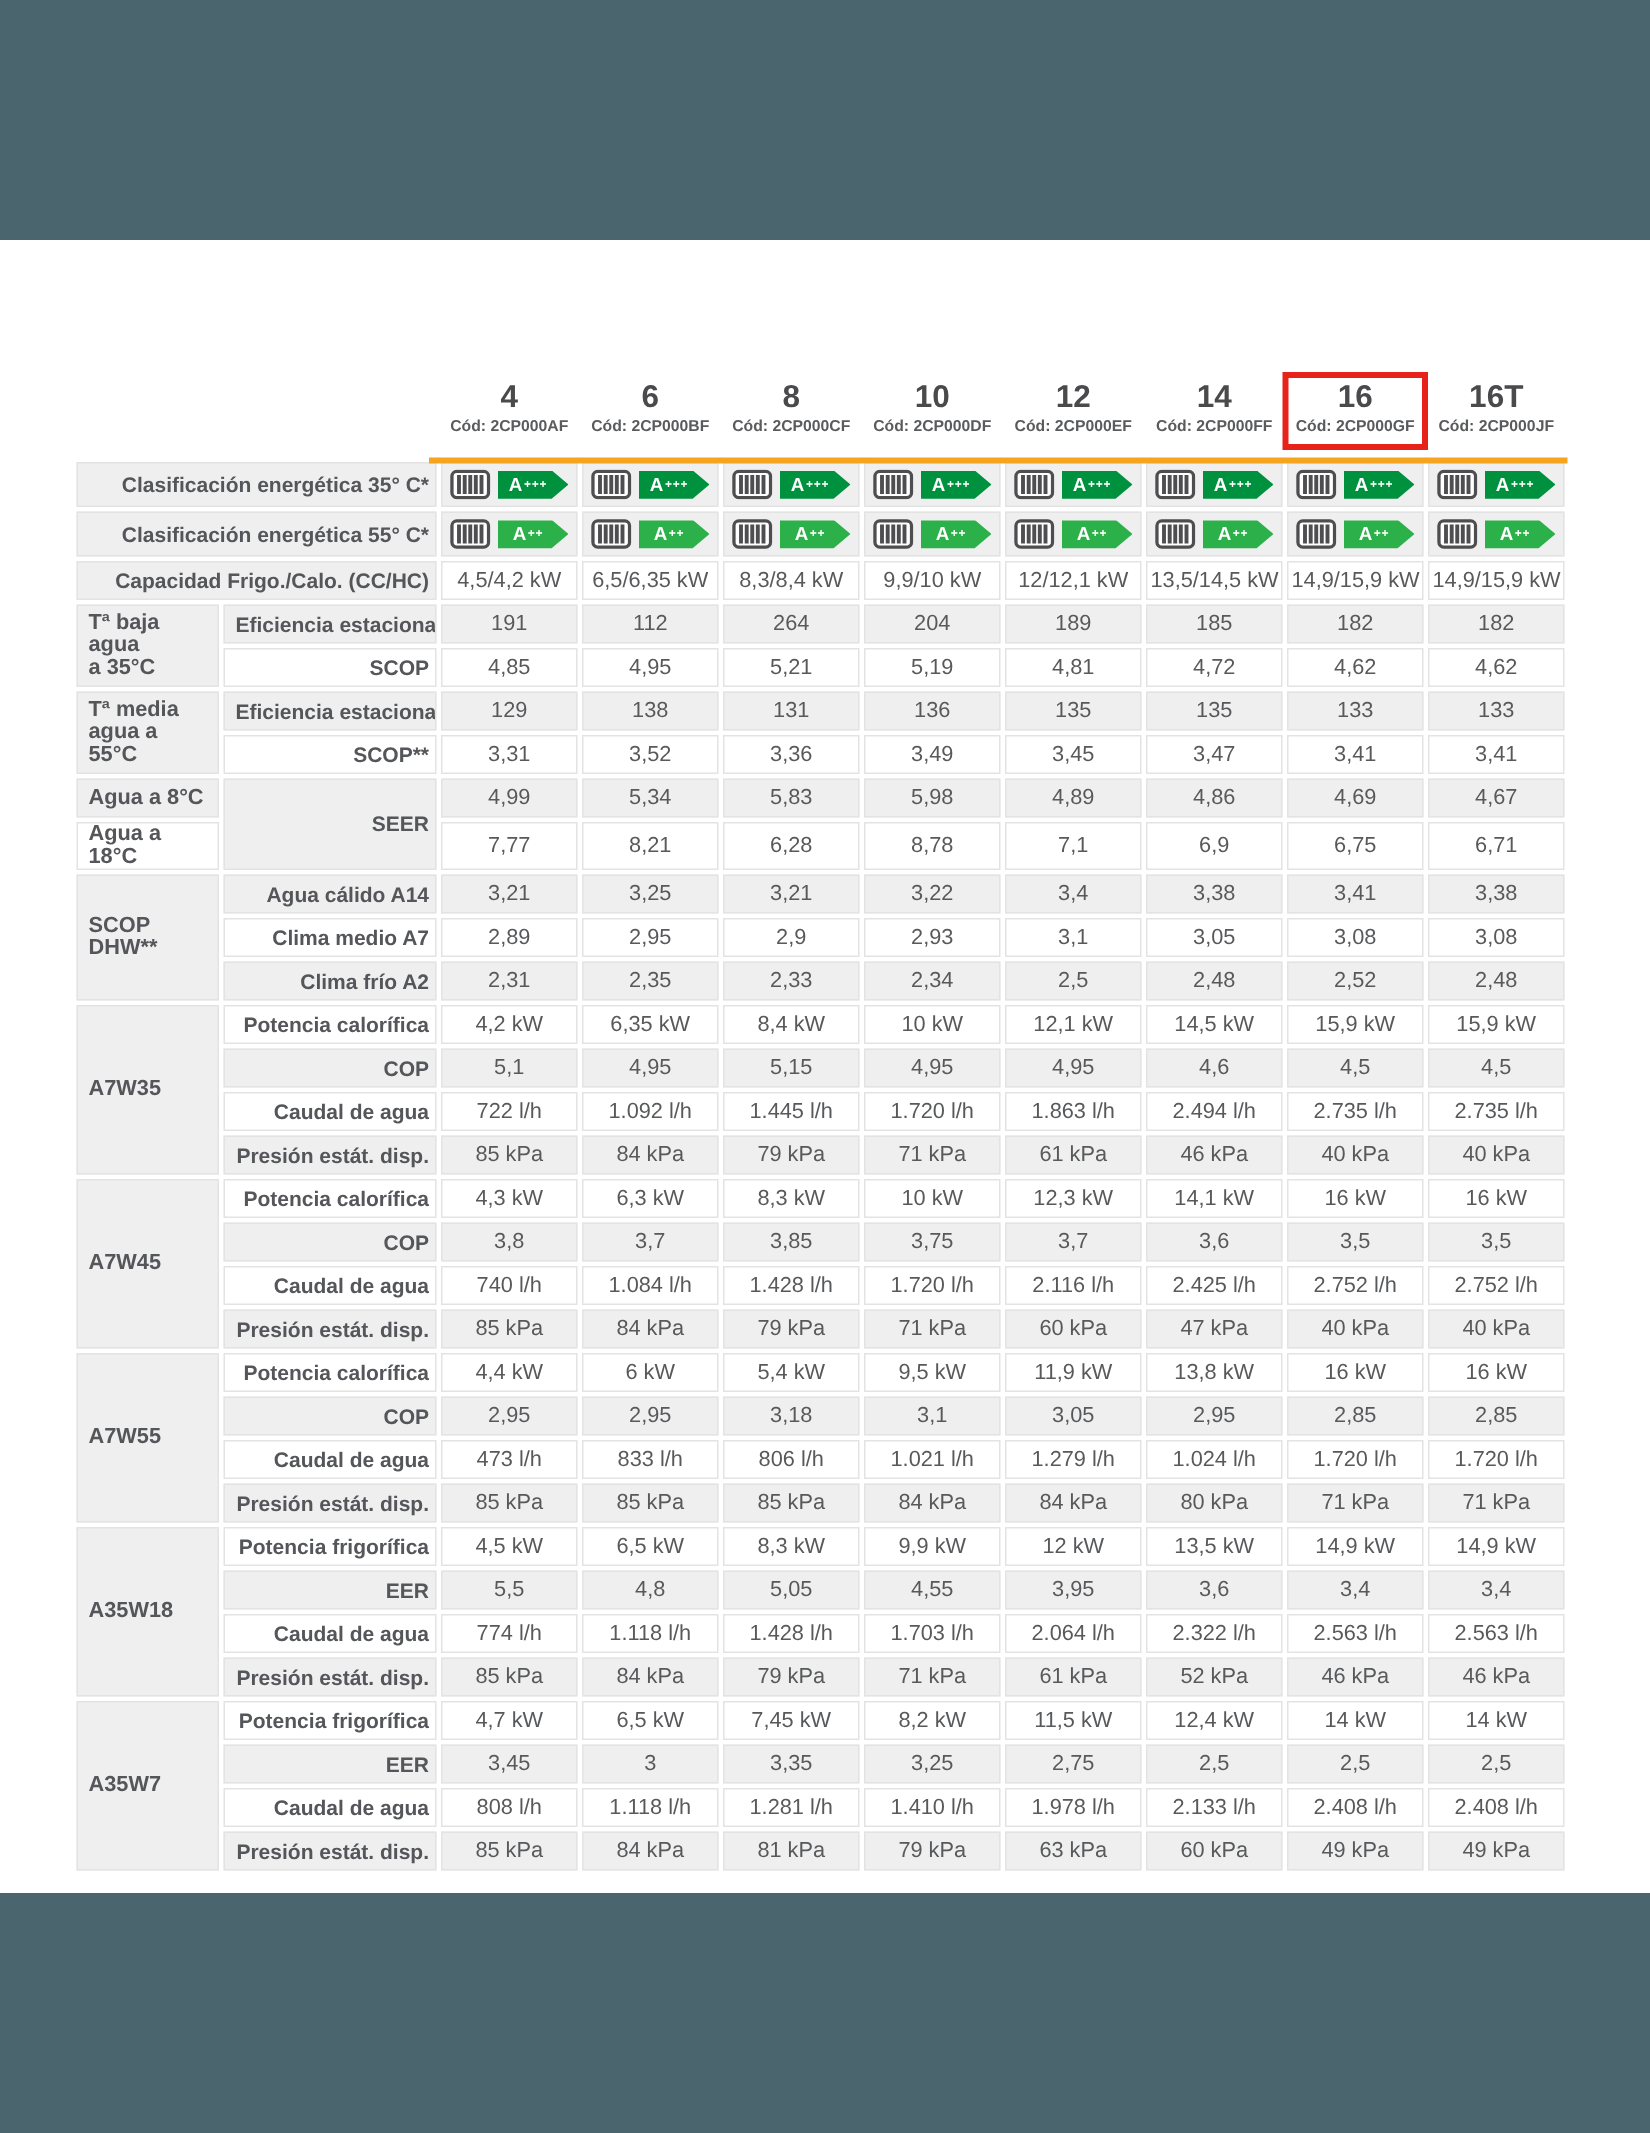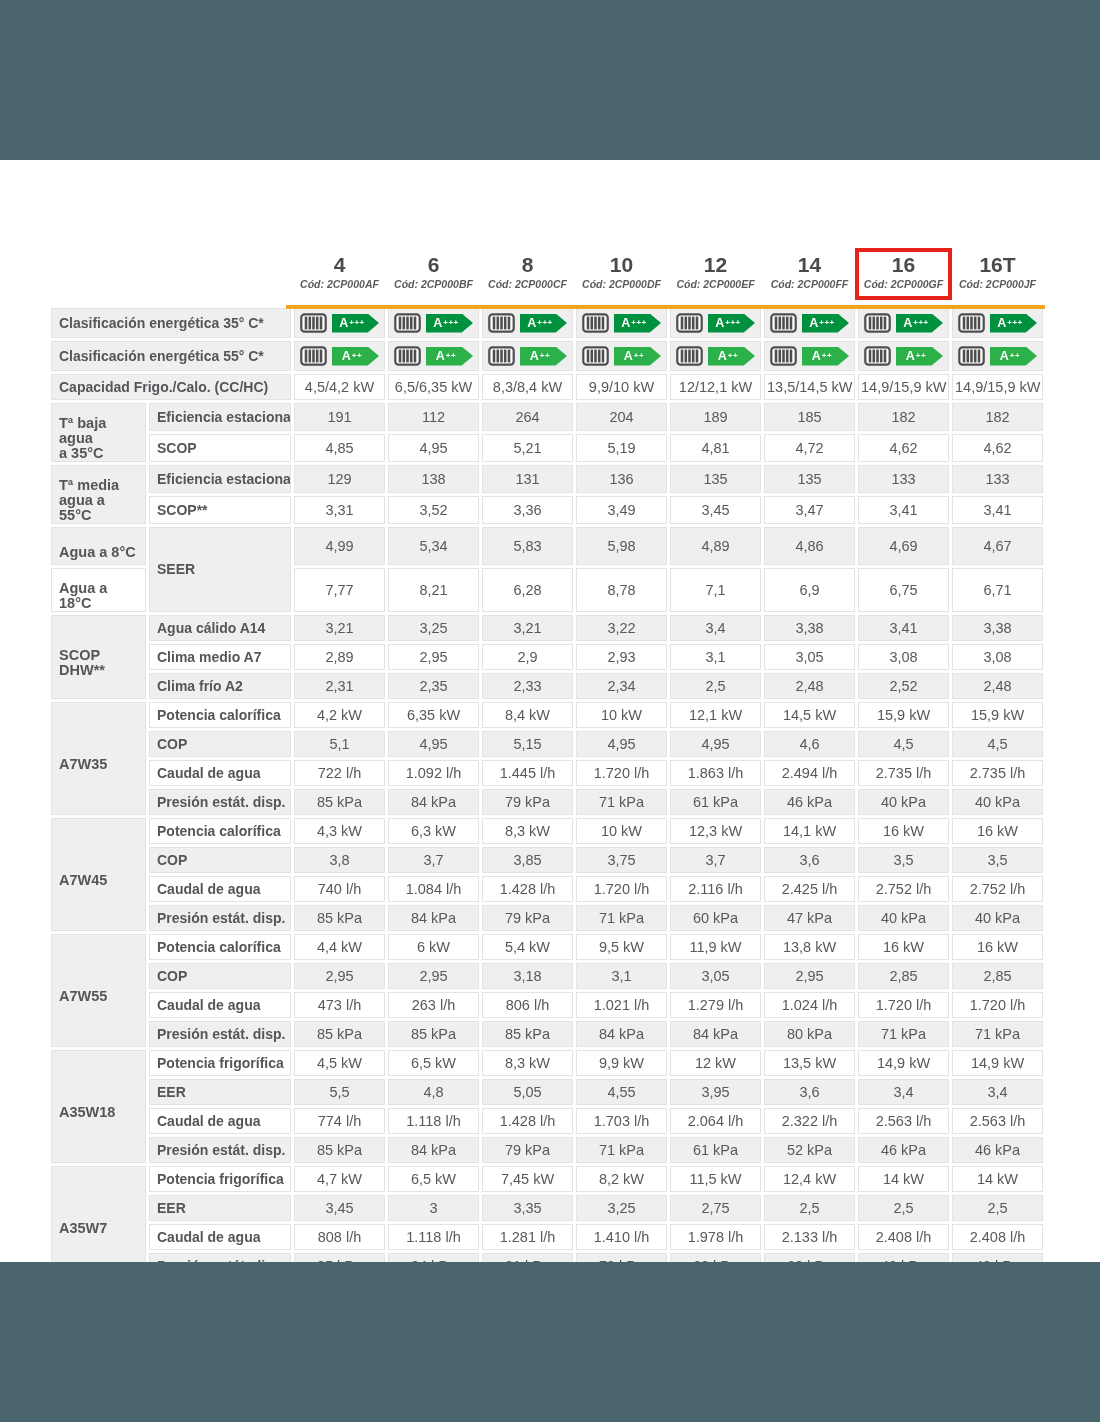--- a/index.html
+++ b/index.html
@@ -21,35 +21,35 @@
     color:#58595B;
   }
   col.c-group { width:95px; }
   col.c-label { width:142px; }
   col.c-data  { width:91px; }
 
   
   td.hcell { padding:2px 0 14px; text-align:center; vertical-align:top; background:transparent; }
   .hwrap { position:relative; }
   .model { font-size:21px; font-weight:bold; color:#4A4A4C; line-height:24px; }
-  .code  { font-size:10.5px; font-weight:bold; color:#5A5B5D; line-height:14px; white-space:nowrap;font-style:italic; }
+  .code  { font-size:10.5px; font-weight:bold; color:#5A5B5D; line-height:14px; white-space:nowrap; }
   .redbox { position:absolute; left:-3px; right:-3px; top:-5px; bottom:-9px;
             border:4px solid #E7221B; pointer-events:none; }
   #accent-line { position:absolute; left:286px; top:305px; width:759px; height:3.5px;
                  background:#F5A41F; }
 
   
   td.cell { height:24px; font-size:14.5px; line-height:15px;
             border:1px solid #E3E3E3; vertical-align:middle; }
   tr.erow td.cell { height:28px; }
   td.g { background:#EFEFEF; }
   td.w { background:#FFFFFF; }
-  td.gcell { font-weight:bold; font-size:14.5px; text-align:left; padding:12px 4px 0 7px;
+  td.gcell { font-weight:bold; font-size:14.5px; text-align:left; padding:0 4px 0 7px;
              white-space:pre-line; color:#55565A; }
-  td.lcell { font-weight:bold; font-size:14px; text-align:left; padding:0 4px 0 7px;
+  td.lcell { font-weight:bold; font-size:14px; text-align:right; padding:0 4px 0 7px;
              color:#55565A; white-space:nowrap; overflow:hidden; }
   td.vcell { text-align:center; padding:0 2px; white-space:nowrap; }
 
   
   .ecell { display:flex; align-items:center; justify-content:center; gap:5px; }
   .rad { display:block; }
   .badge {
     display:inline-flex; align-items:center; justify-content:center;
     width:47px; height:19px; padding-right:7px; box-sizing:border-box;
     clip-path:polygon(0 0, 76% 0, 100% 50%, 76% 100%, 0 100%);
@@ -603,21 +603,21 @@
           <td class="cell vcell g">3,18</td>
           <td class="cell vcell g">3,1</td>
           <td class="cell vcell g">3,05</td>
           <td class="cell vcell g">2,95</td>
           <td class="cell vcell g">2,85</td>
           <td class="cell vcell g">2,85</td>
         </tr>
         <tr>
           <td rowspan="1" class="cell lcell w">Caudal de agua</td>
           <td class="cell vcell w">473 l/h</td>
-          <td class="cell vcell w">263 l/h</td>
+          <td class="cell vcell w">833 l/h</td>
           <td class="cell vcell w">806 l/h</td>
           <td class="cell vcell w">1.021 l/h</td>
           <td class="cell vcell w">1.279 l/h</td>
           <td class="cell vcell w">1.024 l/h</td>
           <td class="cell vcell w">1.720 l/h</td>
           <td class="cell vcell w">1.720 l/h</td>
         </tr>
         <tr>
           <td rowspan="1" class="cell lcell g">Presión estát. disp.</td>
           <td class="cell vcell g">85 kPa</td>

